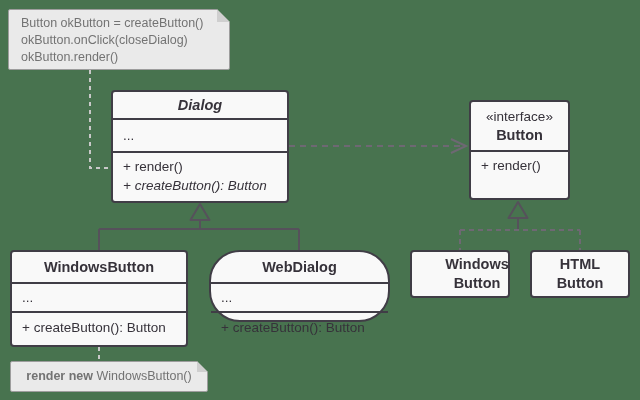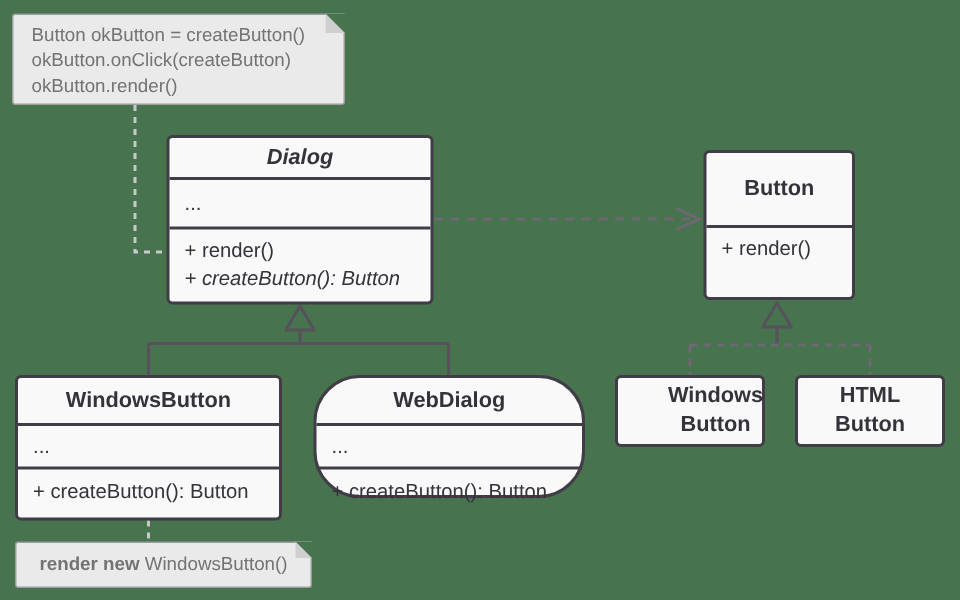--- a/index.html
+++ b/index.html
@@ -53,21 +53,21 @@
   #cls-dialog        { left:111px; top:90px;  width:178px; height:113px; }
   #cls-dialog .uml-title { height:26px; }
   #cls-dialog .attrs { height:33px; }
   #cls-dialog .methods { height:48px; }
 
   #cls-button        { left:469px; top:100px; width:101px; height:100px; }
   #cls-button .uml-title { height:48px; flex-direction:column; line-height:19px; }
   #cls-button .methods { height:48px; }
 
   #cls-windows-dialog{ left:10px;  top:250px; width:178px; height:97px; }
-  #cls-web-dialog    { left:209px; top:250px; width:181px; height:82px;border-radius:31px; }
+  #cls-web-dialog    { left:209px; top:250px; width:181px; height:72px;border-radius:31px; }
   .sub-dialog .uml-title { height:30px; }
   .sub-dialog .attrs { height:29px; }
   .sub-dialog .methods-one { display:flex; align-items:center; height:30px; padding:0 10px; font-size:13.5px; }
 
   #cls-windows-button{ left:410px; top:250px; width:100px; height:48px;padding-left:34px; }
   #cls-html-button   { left:530px; top:250px; width:100px; height:48px; }
 </style>
 </head>
 <body>
 
@@ -86,35 +86,36 @@
     <path d="M200 221 L200 229 M99 229 L299 229 M99 229 L99 250 M299 229 L299 250" fill="none" stroke="#56515b" stroke-width="2"></path>
 
     <polygon points="518,202 508.5,218 527.5,218" fill="#48734f" stroke="#56515b" stroke-width="2" stroke-linejoin="round"></polygon>
     <path d="M518 219 L518 230" fill="none" stroke="#56515b" stroke-width="2"></path>
     <path d="M460 230 L580 230 M460 230 L460 250 M580 230 L580 250" fill="none" stroke="#6e6873" stroke-width="2" stroke-dasharray="5 4"></path>
   </svg>
 
   <div class="note" id="note-client-code">
     <div class="note-fold"></div>
     <div>Button okButton = createButton()</div>
-    <div>okButton.onClick(createButton)</div>
+    <div>okButton.onClick(closeDialog)</div>
     <div>okButton.render()</div>
   </div>
 
   <div class="uml-class" id="cls-dialog">
     <div class="uml-title abstract">Dialog</div>
     <div class="uml-sec attrs">...</div>
     <div class="uml-sec methods">
       <div>+ render()</div>
       <div class="m-italic">+ createButton(): Button</div>
     </div>
   </div>
 
   <div class="uml-class" id="cls-button">
     <div class="uml-title">
+      <span class="stereotype">«interface»</span>
       <span>Button</span>
     </div>
     <div class="uml-sec methods">
       <div>+ render()</div>
     </div>
   </div>
 
   <div class="uml-class sub-dialog" id="cls-windows-dialog">
     <div class="uml-title">WindowsButton</div>
     <div class="uml-sec attrs">...</div>

